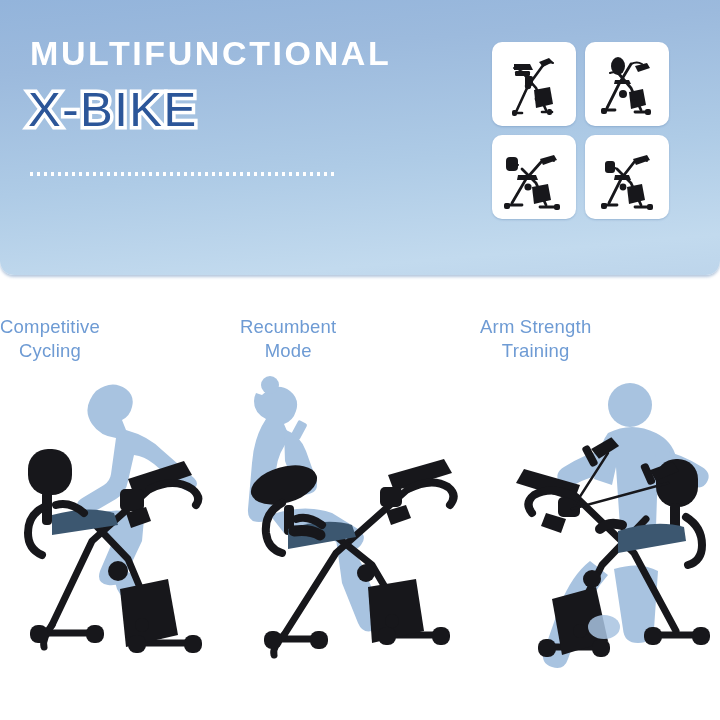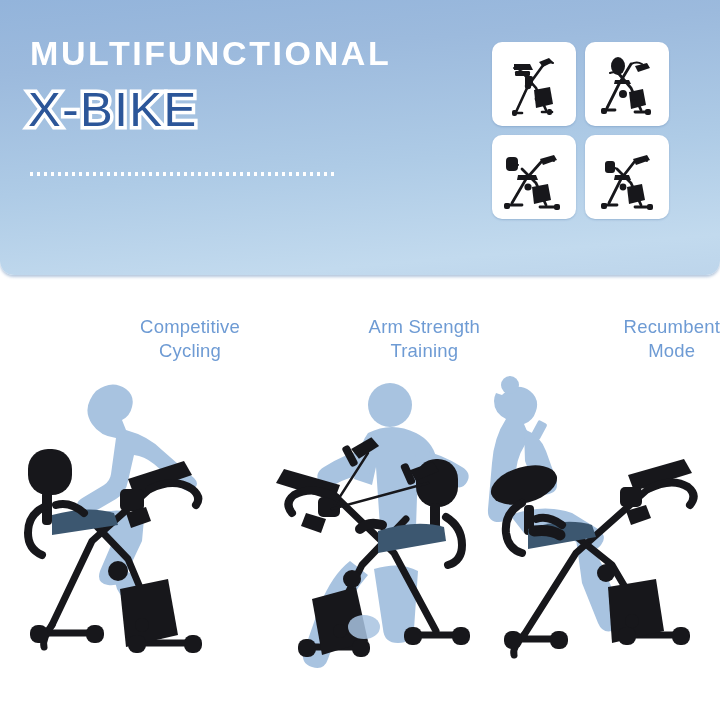--- a/index.html
+++ b/index.html
@@ -108,21 +108,21 @@
     top: 275px;
     width: 720px;
     height: 445px;
     display: flex;
   }
   .feature {
     position: relative;
     flex: 1 1 33.3333%;
     display: flex;
     flex-direction: column;
-    align-items: flex-end;
+    align-items: flex-start;
   }
   .feature-label {
     margin-top: 40px;
     font-size: 18.5px;
     font-weight: normal;
     color: #6e9bd4;
     text-align: center;
     line-height: 1.28;
     letter-spacing: 0.2px;
     white-space: pre-line;
@@ -308,20 +308,78 @@
             <rect x="30" y="262" width="18" height="18" rx="8"></rect>
             <rect x="86" y="262" width="18" height="18" rx="8"></rect>
             <rect x="128" y="272" width="18" height="18" rx="8"></rect>
             <rect x="184" y="272" width="18" height="18" rx="8"></rect>
           </g>
         </svg>
       </div>
     </div>
 
     <div class="feature">
+      <div class="feature-label">Recumbent
+Mode</div>
+      <div class="feature-art">
+        <svg viewBox="0 0 240 340" aria-hidden="true">
+
+          <g fill="#a8c3e0">
+            <path d="M22 32 q14 -14 28 -4 q10 8 6 20 q-3 10 -12 13 l6 14 q-12 14 -14 32 l-4 40
+                     q-1 12 -13 12 q-12 0 -11 -13 l4 -46 q2 -26 14 -44 q-12 -6 -12 -18 q0 -4 2 -8z"></path>
+            <circle cx="30" cy="22" r="9"></circle>
+            <path d="M44 66 q16 6 22 22 l10 28 q4 12 -7 15 q-11 3 -15 -9 l-9 -24z"></path>
+            <path d="M30 152 q34 -12 62 -2 l26 16 q10 7 3 16 q-7 9 -17 2 l-22 -14 q-20 -6 -38 0z"></path>
+            <path d="M96 176 q20 10 28 30 l18 44 q5 12 -7 17 q-12 5 -17 -7 l-16 -40z"></path>
+
+            <rect x="54" y="58" width="10" height="18" rx="2" transform="rotate(28 59 67)"></rect>
+          </g>
+
+          <g stroke="#17171b" stroke-width="7" fill="none" stroke-linecap="round" stroke-linejoin="round">
+            <path d="M44 272 L96 190 L168 126"></path>
+            <path d="M172 270 L132 202 L82 162"></path>
+            <path d="M34 276 L80 276"></path>
+            <path d="M146 272 L200 272"></path>
+            <path d="M44 272 q-12 12 -10 20"></path>
+          </g>
+
+          <g fill="#17171b">
+            <ellipse cx="44" cy="122" rx="34" ry="18" transform="rotate(-16 44 122)"></ellipse>
+            <rect x="44" y="142" width="10" height="30" rx="4"></rect>
+          </g>
+          <path d="M48 166 q38 -12 64 -4 l4 12 -68 12z" fill="#3c5770"></path>
+          <g stroke="#17171b" stroke-width="8" fill="none" stroke-linecap="round">
+            <path d="M42 140 q-18 10 -16 30 q2 16 16 20"></path>
+            <path d="M54 168 q16 -2 26 4" stroke-width="11"></path>
+          </g>
+
+          <g fill="#17171b">
+            <path d="M148 112 l56 -16 8 14 -58 18z"></path>
+            <rect x="140" y="124" width="22" height="20" rx="5"></rect>
+            <path d="M146 148 l20 -6 5 13 -20 7z"></path>
+          </g>
+          <g stroke="#17171b" stroke-width="8" fill="none" stroke-linecap="round">
+            <path d="M168 126 q24 -12 40 -2 q10 8 2 18"></path>
+            <path d="M82 162 q-14 -10 -26 -6"></path>
+          </g>
+
+          <path d="M128 224 l48 -8 8 52 -52 12z" fill="#17171b"></path>
+          <circle cx="126" cy="210" r="9" fill="#17171b"></circle>
+          <circle cx="152" cy="258" r="7" fill="#17171b"></circle>
+          <g fill="#17171b">
+            <rect x="24" y="268" width="18" height="18" rx="8"></rect>
+            <rect x="70" y="268" width="18" height="18" rx="8"></rect>
+            <rect x="138" y="264" width="18" height="18" rx="8"></rect>
+            <rect x="192" y="264" width="18" height="18" rx="8"></rect>
+          </g>
+        </svg>
+      </div>
+    </div>
+
+    <div class="feature">
       <div class="feature-label">Arm Strength
 Training</div>
       <div class="feature-art">
         <svg viewBox="0 0 240 340" aria-hidden="true">
 
           <g fill="#a8c3e0">
             <circle cx="150" cy="42" r="22"></circle>
             <path d="M128 70 q24 -12 48 0 q16 8 20 24 l4 22 -18 6 -4 -18 -2 60 q-2 16 -18 16 q-16 0 -18 -16 l-4 -60 -4 18 -18 -6 4 -22 q4 -16 10 -24z"></path>
             <path d="M128 86 q-22 4 -44 18 q-10 6 -5 15 q5 9 15 3 q18 -10 36 -12z"></path>
             <path d="M176 86 q24 4 46 18 q10 6 5 15 q-5 9 -15 3 q-18 -10 -38 -12z"></path>
@@ -373,72 +431,14 @@
           <g fill="#17171b">
             <rect x="164" y="264" width="18" height="18" rx="8"></rect>
             <rect x="212" y="264" width="18" height="18" rx="8"></rect>
             <rect x="58" y="276" width="18" height="18" rx="8"></rect>
             <rect x="112" y="276" width="18" height="18" rx="8"></rect>
           </g>
         </svg>
       </div>
     </div>
 
-    <div class="feature">
-      <div class="feature-label">Recumbent
-Mode</div>
-      <div class="feature-art">
-        <svg viewBox="0 0 240 340" aria-hidden="true">
-
-          <g fill="#a8c3e0">
-            <path d="M22 32 q14 -14 28 -4 q10 8 6 20 q-3 10 -12 13 l6 14 q-12 14 -14 32 l-4 40
-                     q-1 12 -13 12 q-12 0 -11 -13 l4 -46 q2 -26 14 -44 q-12 -6 -12 -18 q0 -4 2 -8z"></path>
-            <circle cx="30" cy="22" r="9"></circle>
-            <path d="M44 66 q16 6 22 22 l10 28 q4 12 -7 15 q-11 3 -15 -9 l-9 -24z"></path>
-            <path d="M30 152 q34 -12 62 -2 l26 16 q10 7 3 16 q-7 9 -17 2 l-22 -14 q-20 -6 -38 0z"></path>
-            <path d="M96 176 q20 10 28 30 l18 44 q5 12 -7 17 q-12 5 -17 -7 l-16 -40z"></path>
-
-            <rect x="54" y="58" width="10" height="18" rx="2" transform="rotate(28 59 67)"></rect>
-          </g>
-
-          <g stroke="#17171b" stroke-width="7" fill="none" stroke-linecap="round" stroke-linejoin="round">
-            <path d="M44 272 L96 190 L168 126"></path>
-            <path d="M172 270 L132 202 L82 162"></path>
-            <path d="M34 276 L80 276"></path>
-            <path d="M146 272 L200 272"></path>
-            <path d="M44 272 q-12 12 -10 20"></path>
-          </g>
-
-          <g fill="#17171b">
-            <ellipse cx="44" cy="122" rx="34" ry="18" transform="rotate(-16 44 122)"></ellipse>
-            <rect x="44" y="142" width="10" height="30" rx="4"></rect>
-          </g>
-          <path d="M48 166 q38 -12 64 -4 l4 12 -68 12z" fill="#3c5770"></path>
-          <g stroke="#17171b" stroke-width="8" fill="none" stroke-linecap="round">
-            <path d="M42 140 q-18 10 -16 30 q2 16 16 20"></path>
-            <path d="M54 168 q16 -2 26 4" stroke-width="11"></path>
-          </g>
-
-          <g fill="#17171b">
-            <path d="M148 112 l56 -16 8 14 -58 18z"></path>
-            <rect x="140" y="124" width="22" height="20" rx="5"></rect>
-            <path d="M146 148 l20 -6 5 13 -20 7z"></path>
-          </g>
-          <g stroke="#17171b" stroke-width="8" fill="none" stroke-linecap="round">
-            <path d="M168 126 q24 -12 40 -2 q10 8 2 18"></path>
-            <path d="M82 162 q-14 -10 -26 -6"></path>
-          </g>
-
-          <path d="M128 224 l48 -8 8 52 -52 12z" fill="#17171b"></path>
-          <circle cx="126" cy="210" r="9" fill="#17171b"></circle>
-          <circle cx="152" cy="258" r="7" fill="#17171b"></circle>
-          <g fill="#17171b">
-            <rect x="24" y="268" width="18" height="18" rx="8"></rect>
-            <rect x="70" y="268" width="18" height="18" rx="8"></rect>
-            <rect x="138" y="264" width="18" height="18" rx="8"></rect>
-            <rect x="192" y="264" width="18" height="18" rx="8"></rect>
-          </g>
-        </svg>
-      </div>
-    </div>
-
   </div>
 </div>
 
 </body></html>

